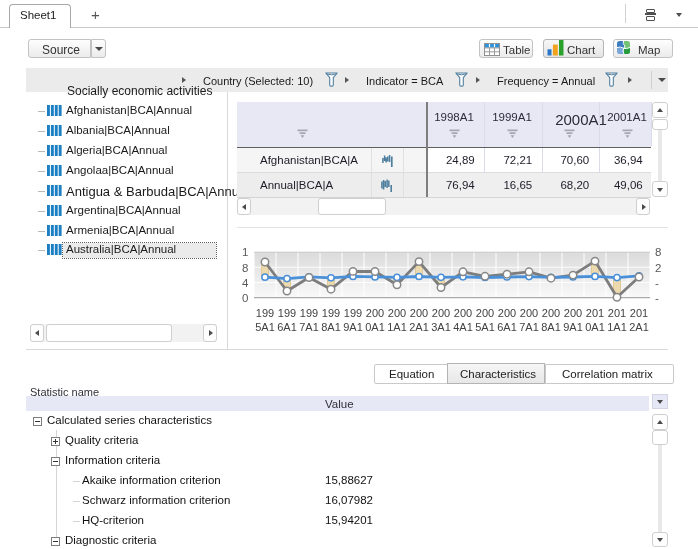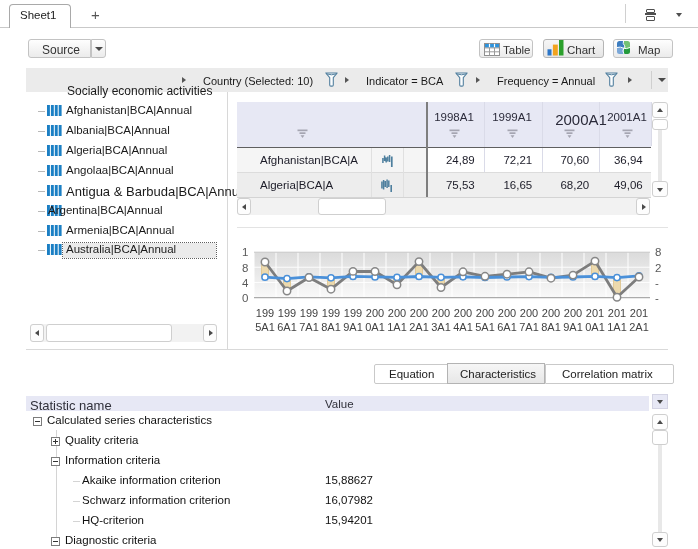--- a/index.html
+++ b/index.html
@@ -152,21 +152,21 @@
 <div class="txt" style="left:66px;top:184.0px;font-size:13px;color:#1a1a1a;">Antigua &amp; Barbuda|BCA|Annu</div>
 <div class="abs" style="left:38px;top:210.5px;width:6.5px;height:1px;background:#b9b9b9;"></div>
 <svg class="abs" style="left:47px;top:205.0px;" width="15" height="11" viewBox="0 0 15 11">
 <g fill="#1b7fc4">
       <rect x="0" y="0" width="2.9" height="11"></rect>
       <rect x="3.9" y="0" width="2.9" height="11"></rect>
       <rect x="7.8" y="0" width="2.9" height="11"></rect>
       <rect x="11.7" y="0" width="2.9" height="11"></rect>
     </g>
 </svg>
-<div class="txt" style="left:48px;top:204.0px;font-size:11.5px;color:#1a1a1a;">Argentina|BCA|Annual</div>
+<div class="txt" style="left:66px;top:204.0px;font-size:11.5px;color:#1a1a1a;">Argentina|BCA|Annual</div>
 <div class="abs" style="left:38px;top:230.5px;width:6.5px;height:1px;background:#b9b9b9;"></div>
 <svg class="abs" style="left:47px;top:225.0px;" width="15" height="11" viewBox="0 0 15 11">
 <g fill="#1b7fc4">
       <rect x="0" y="0" width="2.9" height="11"></rect>
       <rect x="3.9" y="0" width="2.9" height="11"></rect>
       <rect x="7.8" y="0" width="2.9" height="11"></rect>
       <rect x="11.7" y="0" width="2.9" height="11"></rect>
     </g>
 </svg>
 <div class="txt" style="left:66px;top:224.0px;font-size:11.5px;color:#1a1a1a;">Armenia|BCA|Annual</div>
@@ -237,26 +237,26 @@
 
 <div class="abs" style="left:237px;top:148px;width:189px;height:24px;background:#f5f5f5;"></div>
 <div class="abs" style="left:237px;top:172px;width:189px;height:25px;background:#ededed;"></div>
 <div class="abs" style="left:428px;top:172px;width:223px;height:25px;background:#efefef;"></div>
 <div class="hl" style="left:237px;top:171.5px;width:414px;background:#dcdcdc;"></div>
 <div class="hl" style="left:237px;top:196.5px;width:414px;background:#d4d4d4;"></div>
 <div class="vl" style="left:371px;top:148px;height:49px;background:#e0e0e0;"></div>
 <div class="vl" style="left:403px;top:148px;height:49px;background:#e0e0e0;"></div>
 <div class="abs" style="left:426px;top:102px;width:2px;height:95px;background:#7e7e7e;"></div>
 <div class="txt" style="left:260px;top:154px;font-size:11.5px;color:#1c1c28;">Afghanistan|BCA|A</div>
-<div class="txt" style="left:260px;top:179px;font-size:11.5px;color:#1c1c28;">Algeria|BCA|A</div>
+<div class="txt" style="left:260px;top:179px;font-size:11.5px;color:#1c1c28;">Annual|BCA|A</div>
 <div class="txt" style="left:474.7px;top:154px;font-size:11.5px;color:#1c1c28;transform:translateX(-100%);text-align:center;">24,89</div>
 <div class="txt" style="left:532.2px;top:154px;font-size:11.5px;color:#1c1c28;transform:translateX(-100%);">72,21</div>
 <div class="txt" style="left:589.2px;top:154px;font-size:11.5px;color:#1c1c28;transform:translateX(-100%);">70,60</div>
 <div class="txt" style="left:642.7px;top:154px;font-size:11.5px;color:#1c1c28;transform:translateX(-100%);">36,94</div>
-<div class="txt" style="left:474.7px;top:179px;font-size:11.5px;color:#1c1c28;transform:translateX(-100%);">75,53</div>
+<div class="txt" style="left:474.7px;top:179px;font-size:11.5px;color:#1c1c28;transform:translateX(-100%);">76,94</div>
 <div class="txt" style="left:532.2px;top:179px;font-size:11.5px;color:#1c1c28;transform:translateX(-100%);">16,65</div>
 <div class="txt" style="left:589.2px;top:179px;font-size:11.5px;color:#1c1c28;transform:translateX(-100%);text-align:center;">68,20</div>
 <div class="txt" style="left:642.7px;top:179px;font-size:11.5px;color:#1c1c28;transform:translateX(-100%);">49,06</div>
 
 <svg class="abs" style="left:382px;top:153.5px;" width="12" height="14" viewBox="0 0 12 14">
  <path d="M0.9 4 L0.9 9 M2.6 1.5 L2.6 7 M2.6 7 L4.2 3.5 L4.2 8.5 M5.8 2.5 L5.8 7.5 M7.6 1 L7.6 8" fill="none" stroke="#4e7f9e" stroke-width="1.5"></path>
  <path d="M9.8 2.5 L9.8 13" stroke="#4e7f9e" stroke-width="1.7"></path>
 </svg>
 <svg class="abs" style="left:381px;top:178.5px;" width="13" height="14" viewBox="0 0 13 14">
  <path d="M0.9 2.5 L0.9 9.5 M2.6 1 L2.6 10.5 M4.3 2 L4.3 8 M6.1 0.5 L6.1 9 M7.8 1.5 L7.8 8" fill="none" stroke="#4e7f9e" stroke-width="1.5"></path>
@@ -389,21 +389,21 @@
 <div class="hl" style="left:26px;top:349px;width:642px;background:#d9d9d9;"></div>
 
 <div class="abs" style="left:374px;top:363.5px;width:74px;height:20px;background:#fff;border:1px solid #c9c9c9;box-sizing:border-box;border-radius:2px 0 0 2px;"></div>
 <div class="txt" style="left:389px;top:368px;font-size:11.5px;color:#222;">Equation</div>
 <div class="abs" style="left:447px;top:363px;width:98px;height:21px;background:linear-gradient(#f6f6f6,#e7e7e7);border:1px solid #b3b3b3;box-sizing:border-box;"></div>
 <div class="txt" style="left:460px;top:368px;font-size:11.5px;color:#222;">Characteristics</div>
 <div class="abs" style="left:545px;top:363.5px;width:129px;height:20px;background:#fff;border:1px solid #c9c9c9;box-sizing:border-box;border-radius:0 2px 2px 0;"></div>
 <div class="txt" style="left:562px;top:368px;font-size:11.5px;color:#222;">Correlation matrix</div>
 
 <div class="abs" style="left:26px;top:396px;width:623px;height:14.5px;background:#e7e8f5;"></div>
-<div class="txt" style="left:30px;top:398px;font-size:13px;color:#30303a;">Statistic name</div>
+<div class="txt" style="left:30px;top:386px;font-size:11px;color:#30303a;">Statistic name</div>
 <div class="txt" style="left:325px;top:398px;font-size:11.5px;color:#30303a;">Value</div>
 <div class="abs" style="left:55.5px;top:430px;width:1px;height:110px;background:#d4d4d4;"></div>
 <div class="abs" style="left:72.5px;top:481.0px;width:7.5px;height:1px;background:#d4d4d4;"></div>
 <div class="abs" style="left:72.5px;top:501.0px;width:7.5px;height:1px;background:#d4d4d4;"></div>
 <div class="abs" style="left:72.5px;top:521.0px;width:7.5px;height:1px;background:#d4d4d4;"></div>
 <div class="abs" style="left:33.0px;top:416.5px;width:9px;height:9px;border:1px solid #7c7c7c;background:#fff;box-sizing:border-box;"></div>
 <div class="abs" style="left:35.0px;top:420.5px;width:5px;height:1px;background:#333;"></div>
 <div class="txt" style="left:47px;top:414.0px;font-size:11.5px;color:#111;">Calculated series characteristics</div>
 <div class="abs" style="left:51.0px;top:436.5px;width:9px;height:9px;border:1px solid #7c7c7c;background:#fff;box-sizing:border-box;"></div>
 <div class="abs" style="left:53.0px;top:440.5px;width:5px;height:1px;background:#333;"></div>

